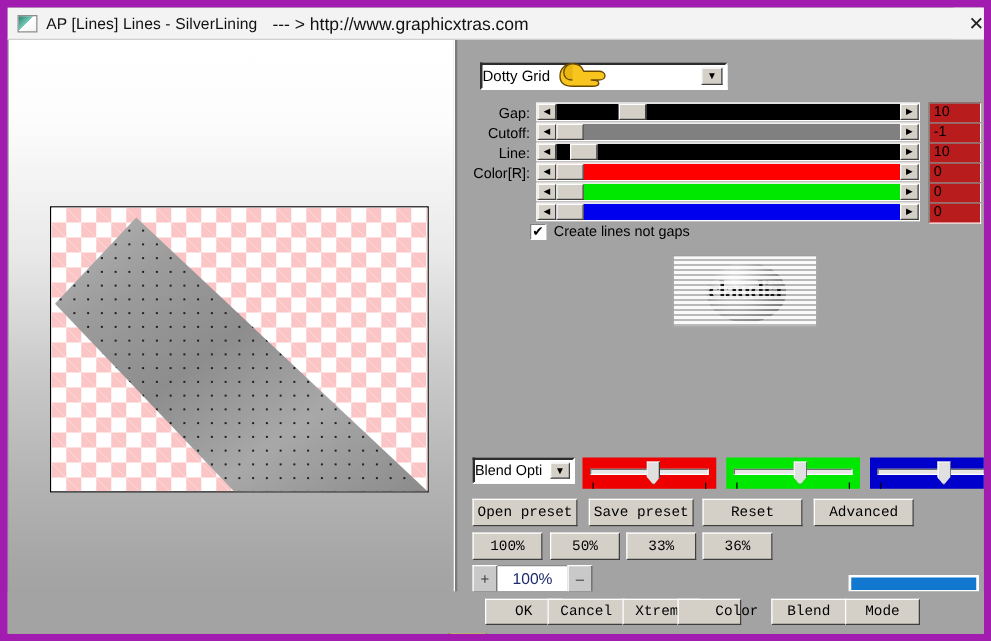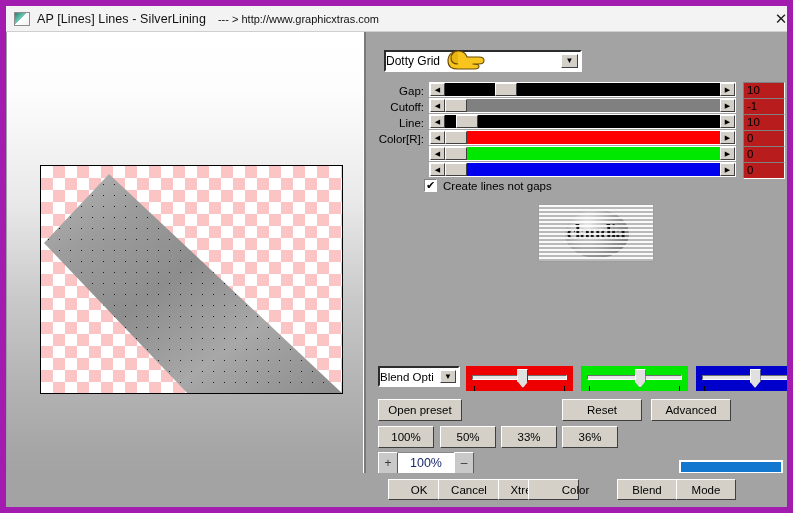--- a/index.html
+++ b/index.html
@@ -31,21 +31,21 @@
     margin-left: 8px; margin-right: 7px;
     border: 1px solid #8d8d8d;
     background: linear-gradient(135deg,#2f7d6d 0%, #6fd0bb 45%, #ffffff 46%, #f2f2f2 100%);
     flex: 0 0 auto;
   }
   #title-text {
     font-size: 12.5px; color: #111; white-space: nowrap;
     letter-spacing: .1px;
   }
   #title-url {
-    font-size: 11px; color: #111; white-space: nowrap;
+    font-size: 14px; color: #111; white-space: nowrap;
     margin-left: 12px;
   }
   #close-btn {
     position: absolute; right: 0; top: 0;
     width: 36px; height: 25px;
     display: flex; align-items: center; justify-content: center;
     font-size: 15px; color: #222; font-family: "DejaVu Sans", sans-serif;
     background: #f3f3f3;
     cursor: pointer;
   }
@@ -236,21 +236,21 @@
 
   
   .btn {
     position: absolute;
     background: #d4d0c8;
     border: 1px solid;
     border-color: #ffffff #3f3f3f #3f3f3f #ffffff;
     font-size: 11.5px; color: #000;
     display: flex; align-items: center; justify-content: center;
     cursor: pointer;
-    font-family: Liberation Sans, sans-serif;
+    font-family: Liberation Mono, monospace;
   }
 
   
   #zoom-stepper {
     position: absolute; left: 12px; top: 420px;
     height: 22px; display: flex; align-items: stretch;
   }
   .zs-btn {
     width: 20px;
     background: #c9c9c9;
@@ -434,20 +434,21 @@
       <div class="tb-tick" style="left:98px;"></div>
     </div>
     <div class="trackbar" style="left:330px; background:#0000cc;">
       <div class="tb-rail"></div>
       <div class="tb-thumb" style="left:50%;"></div>
       <div class="tb-tick" style="left:8px;"></div>
       <div class="tb-tick" style="left:98px;"></div>
     </div>
 
     <div class="btn" style="left:12px; top:367px; width:84px; height:22px;">Open preset</div>
+    <div class="btn" style="left:105px; top:367px; width:84px; height:22px;">Save preset</div>
     <div class="btn" style="left:196px; top:367px; width:80px; height:22px;">Reset</div>
     <div class="btn" style="left:285px; top:367px; width:80px; height:22px;">Advanced</div>
 
     <div class="btn" style="left:12px; top:394px; width:56px; height:22px;">100%</div>
     <div class="btn" style="left:74px; top:394px; width:56px; height:22px;">50%</div>
     <div class="btn" style="left:135px; top:394px; width:56px; height:22px;">33%</div>
     <div class="btn" style="left:196px; top:394px; width:56px; height:22px;">36%</div>
 
     <div id="zoom-stepper">
       <div class="zs-btn">+</div>
@@ -465,18 +466,18 @@
         <path d="M13,4 C9,4 6,7 6,11 C6,15 9,17 13,17" fill="#e8b512"></path>
       </g>
     </svg>
 
   </div>
 
   <div id="bottom-bar">
     <div class="btn" style="left:382px; width:62px;">OK</div>
     <div class="btn" style="left:432px; width:62px;">Cancel</div>
     <div class="btn" style="left:492px; width:62px;">Xtreme</div>
-    <div class="btn" style="left:522px; width:51px;padding-left:44px;">Color</div>
+    <div class="btn" style="left:536px; width:51px;padding-left:44px;">Color</div>
     <div class="btn" style="left:611px; width:60px;">Blend</div>
     <div class="btn" style="left:670px; width:60px;">Mode</div>
   </div>
 
 </div>
 
 </body></html>

